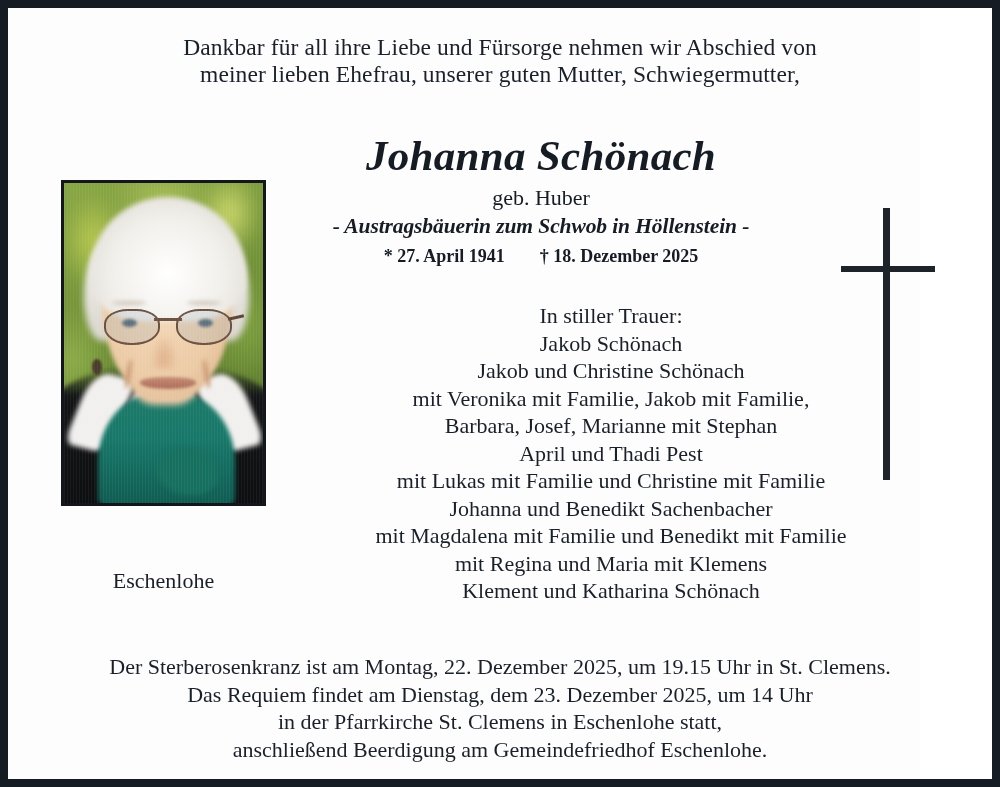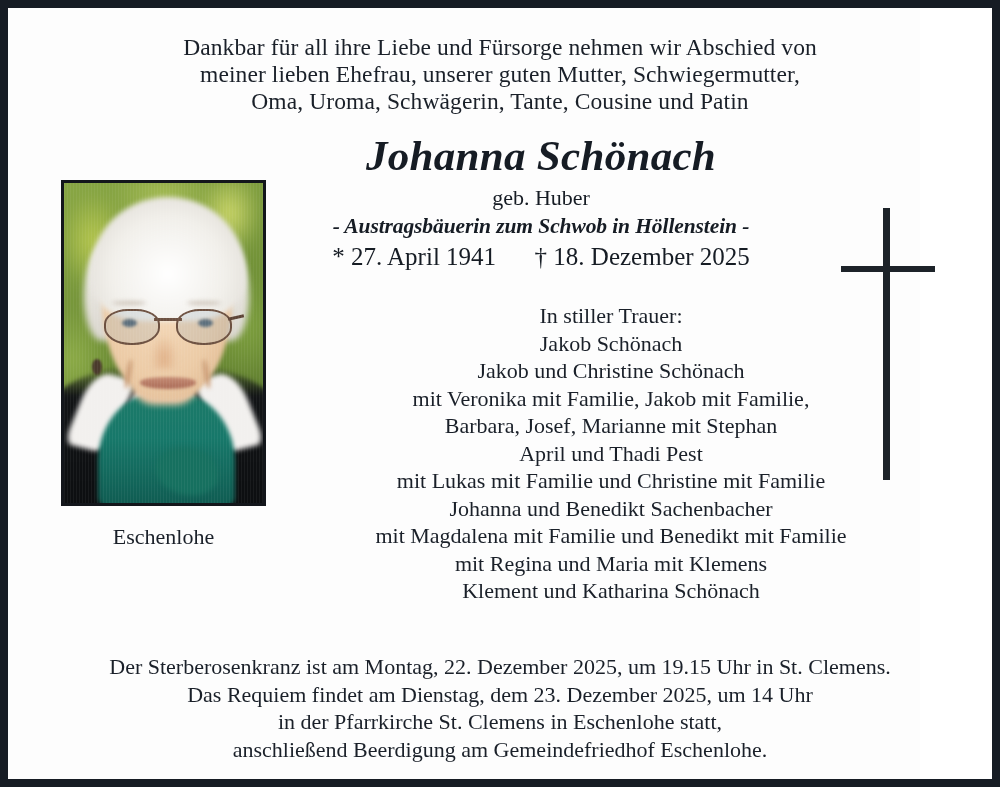--- a/index.html
+++ b/index.html
@@ -71,23 +71,24 @@
   }
   .epithet {
     font-size: 21.5px;
     font-weight: bold;
     font-style: italic;
     line-height: 29px;
     letter-spacing: -0.1px;
     white-space: nowrap;
   }
   .dates {
-    font-size: 25px;
+    font-size: 18px;
     line-height: 31px;
     white-space: nowrap;
+    font-weight: bold;
   }
   .dates .gap { display: inline-block; width: 26px; }
 
   
   .mourners {
     position: absolute;
     left: 303px; top: 294px;
     width: 600px;
     color: #1a2029;
     font-size: 22px;
@@ -254,21 +255,21 @@
   .grain {
     position: absolute; inset: 0;
     background-image:
       repeating-linear-gradient(90deg, rgba(255,255,255,0.05) 0 1px, rgba(0,0,0,0) 1px 3px);
     pointer-events: none;
   }
 
   
   .photo-caption {
     position: absolute;
-    left: 53px; top: 516px;
+    left: 53px; top: 560px;
     width: 205px;
     text-align: center;
     font-size: 22px;
     color: #1a2029;
   }
 
   
   .cross { position: absolute; left: 833px; top: 200px; width: 94px; height: 272px; }
   .cross .vbar {
     position: absolute; left: 42px; top: 0;
@@ -299,21 +300,20 @@
   <div class="frame-border frame-top"></div>
   <div class="frame-border frame-bottom"></div>
   <div class="frame-border frame-left"></div>
   <div class="frame-border frame-right"></div>
 
   <div class="inner">
 
     <div class="intro">
       <div>Dankbar für all ihre Liebe und Fürsorge nehmen wir Abschied von</div>
       <div>meiner lieben Ehefrau, unserer guten Mutter, Schwiegermutter,</div>
-      <div>Oma, Uroma, Schwägerin, Tante, Cousine und Patin</div>
     </div>
 
     <div class="name-block">
       <div class="deceased-name">Johanna Schönach</div>
       <div class="maiden-name">geb. Huber</div>
       <div class="epithet">- Austragsbäuerin zum Schwob in Höllenstein -</div>
       <div class="dates">
         <span>*</span>
         <span>27. April 1941</span>
         <span class="gap"></span>

